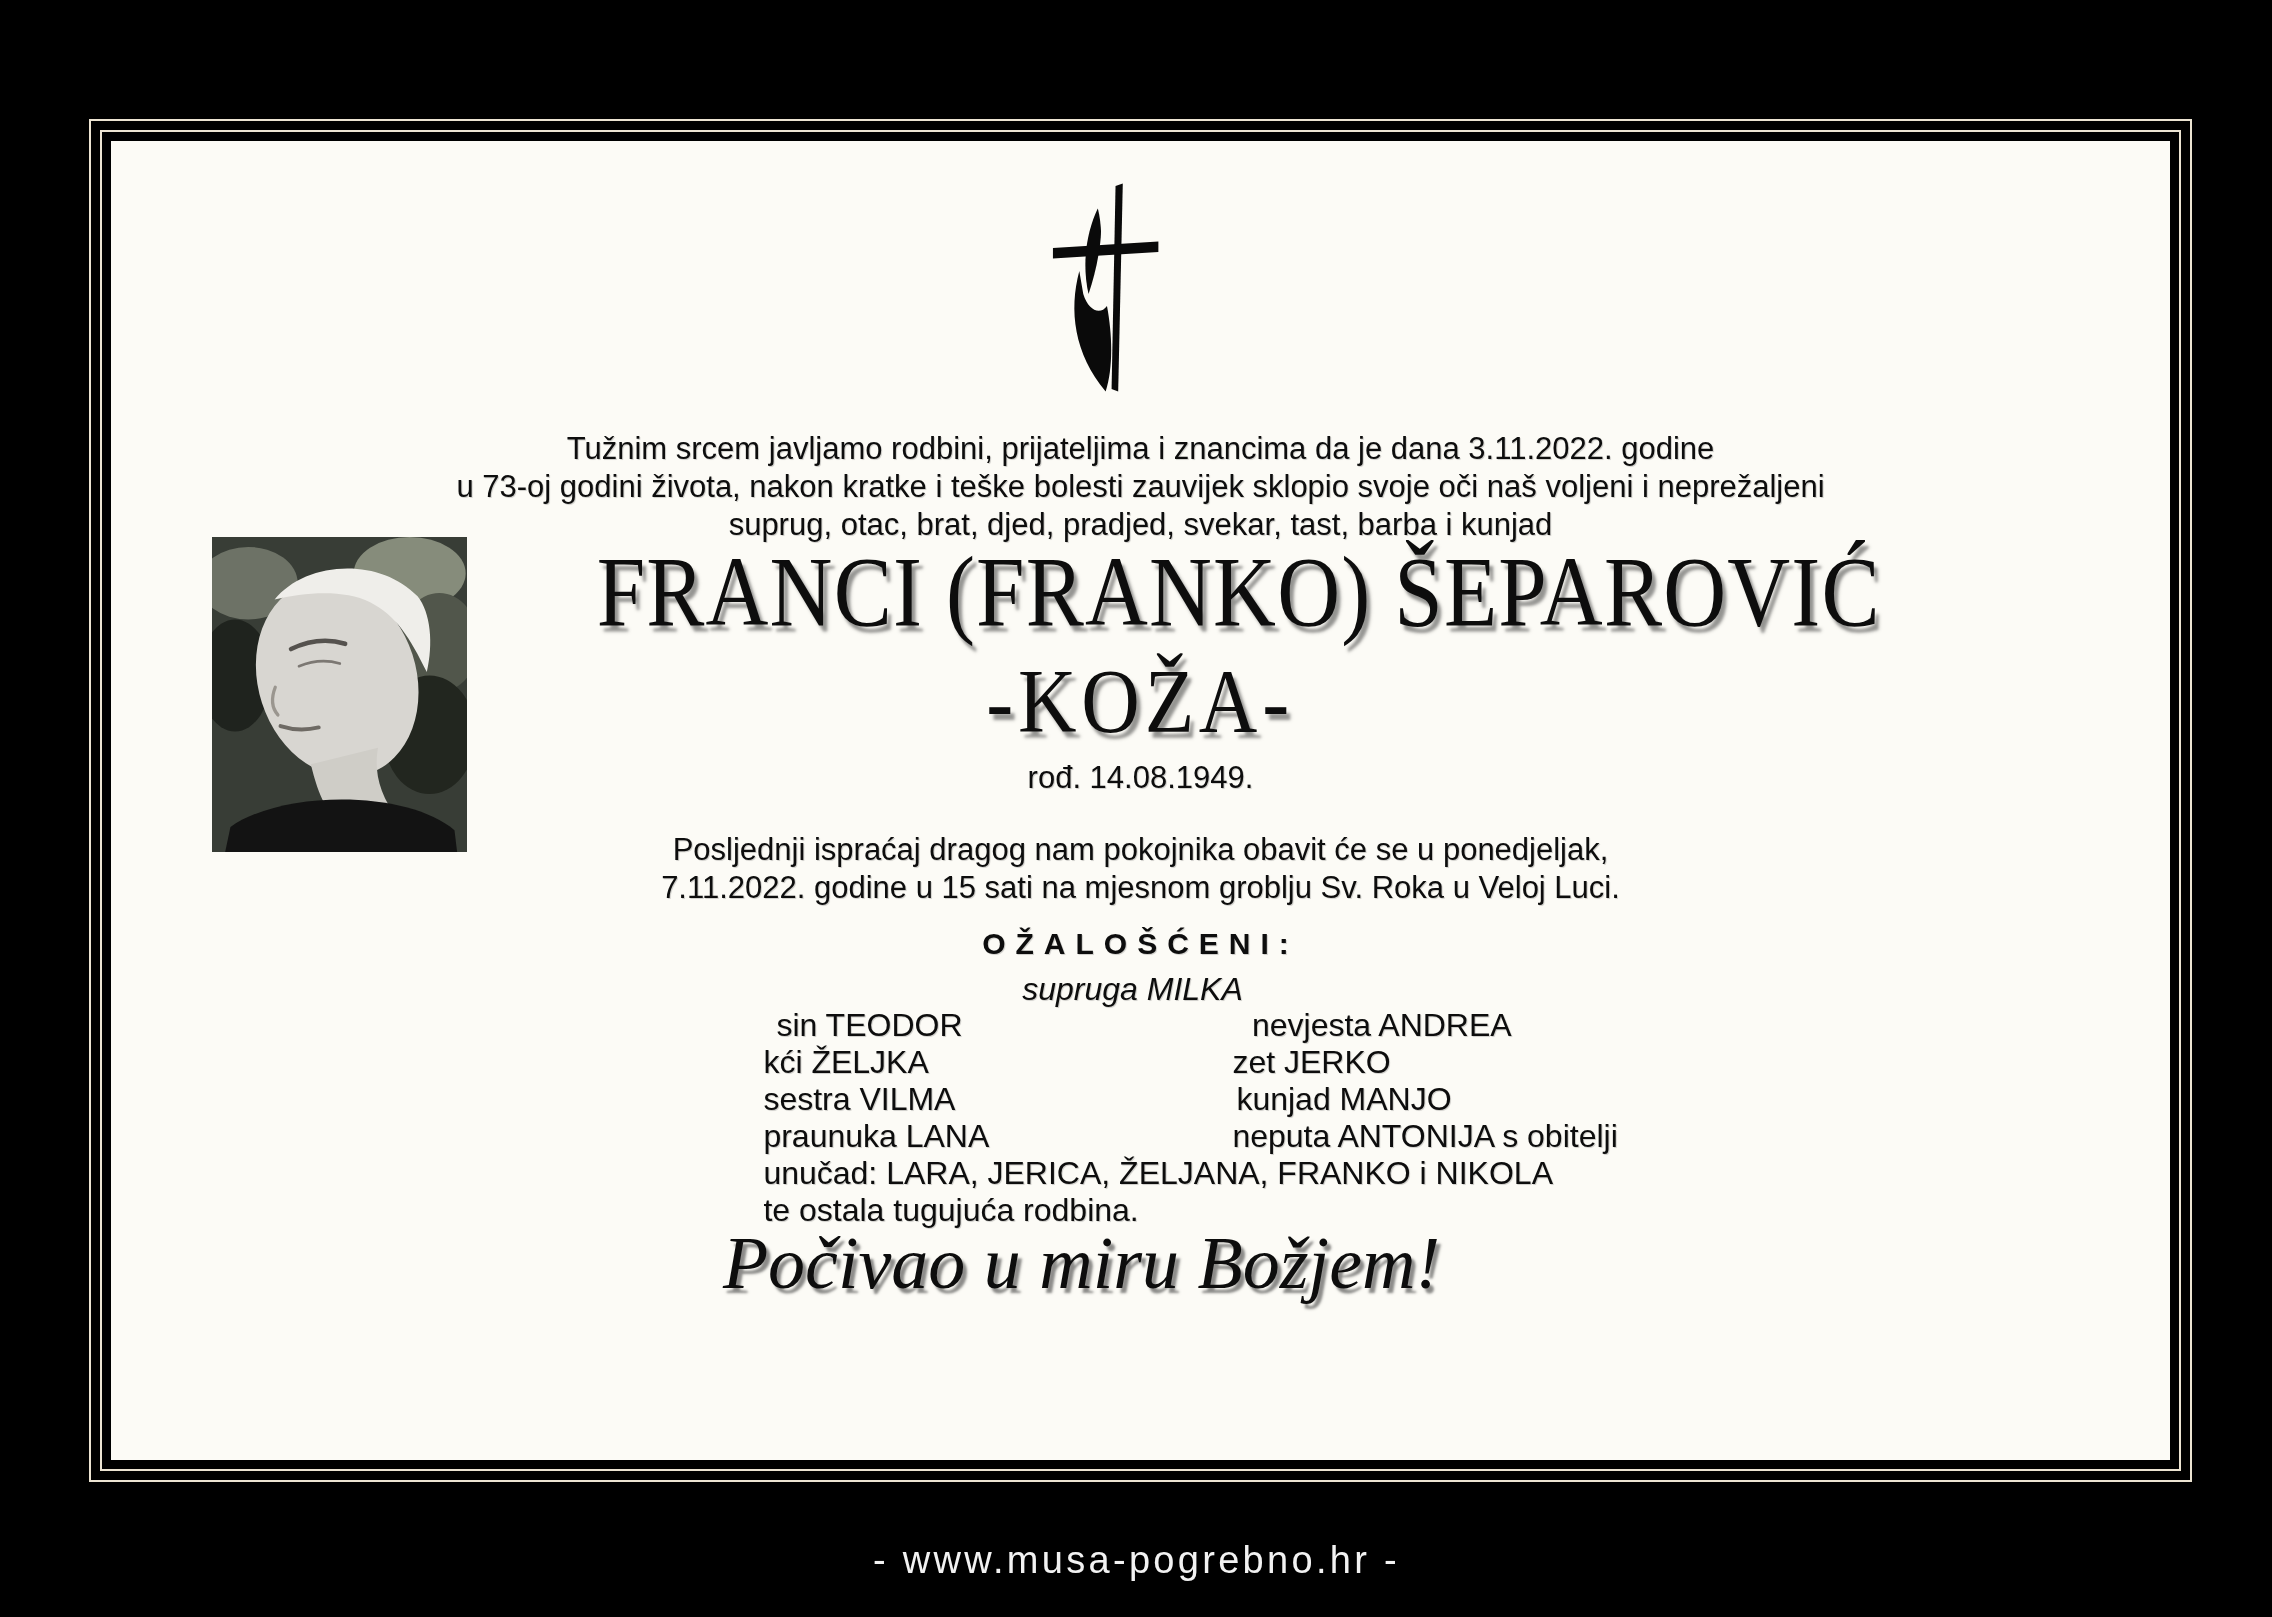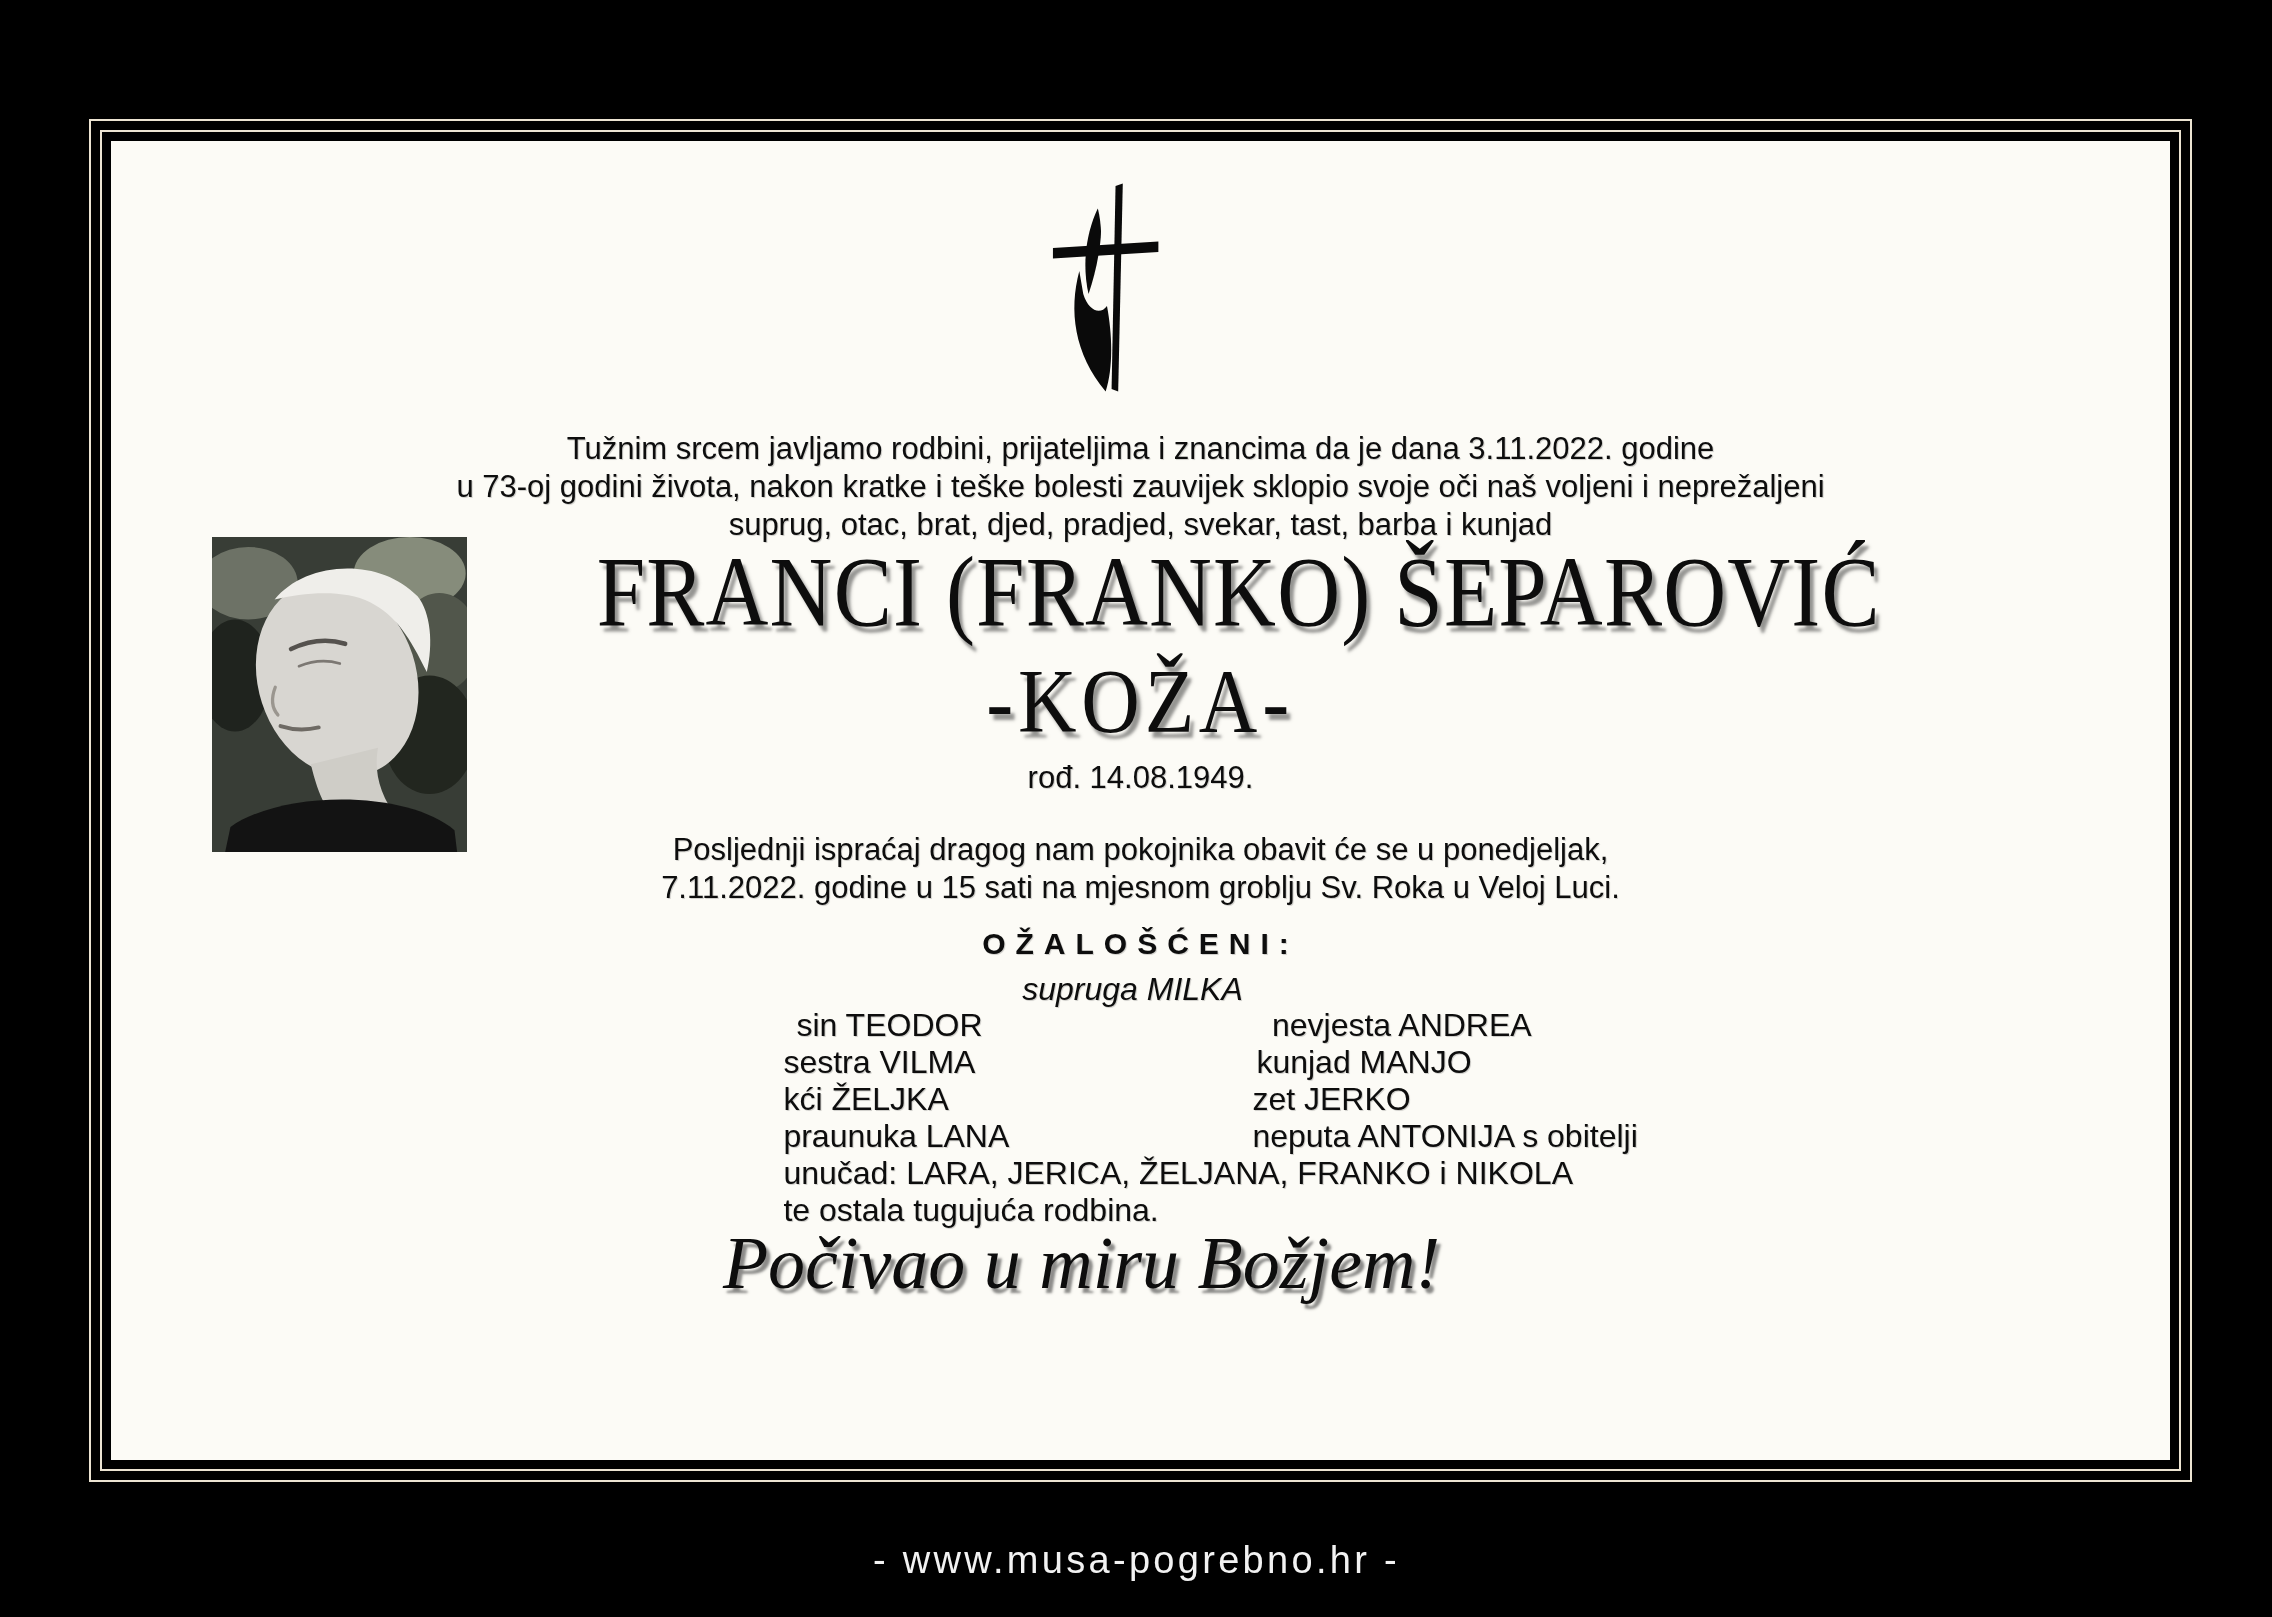--- a/index.html
+++ b/index.html
@@ -89,21 +89,20 @@
     position:absolute;left:0;right:16px;top:829px;
     text-align:center;font-size:32px;line-height:38px;
     text-shadow:1px 1.3px 0.7px rgba(0,0,0,0.18);
     font-style:italic;
   }
   .mourners-list{
     position:absolute;left:652px;top:866px;
     font-size:32px;line-height:37px;
     text-shadow:1px 1.3px 0.7px rgba(0,0,0,0.18);
     white-space:nowrap;
-    margin-left:20px;
   }
   .m-row{display:flex;}
   .m-col-left{width:469px;}
   .m-ind-20{padding-left:13px;}
   .m-ind-10{padding-left:6.6px;}
   .m-ind-6{padding-left:4px;}
   
   .farewell{
     position:absolute;left:0;right:0;top:1083px;
     text-align:center;white-space:nowrap;
@@ -177,26 +176,26 @@
 
         <div class="mourners-heading">OŽALOŠĆENI:</div>
         <div class="spouse-line">supruga MILKA</div>
 
         <div class="mourners-list">
           <div class="m-row">
             <div class="m-col-left m-ind-20">sin TEODOR</div>
             <div class="m-ind-10">nevjesta ANDREA</div>
           </div>
           <div class="m-row">
+            <div class="m-col-left">kći ŽELJKA</div>
+            <div>zet JERKO</div>
+          </div>
+          <div class="m-row">
             <div class="m-col-left">sestra VILMA</div>
             <div class="m-ind-6">kunjad MANJO</div>
-          </div>
-          <div class="m-row">
-            <div class="m-col-left">kći ŽELJKA</div>
-            <div>zet JERKO</div>
           </div>
           <div class="m-row">
             <div class="m-col-left">praunuka LANA</div>
             <div>neputa ANTONIJA s obitelji</div>
           </div>
           <div class="m-row">
             <div>unučad: LARA, JERICA, ŽELJANA, FRANKO i NIKOLA</div>
           </div>
           <div class="m-row">
             <div>te ostala tugujuća rodbina.</div>

